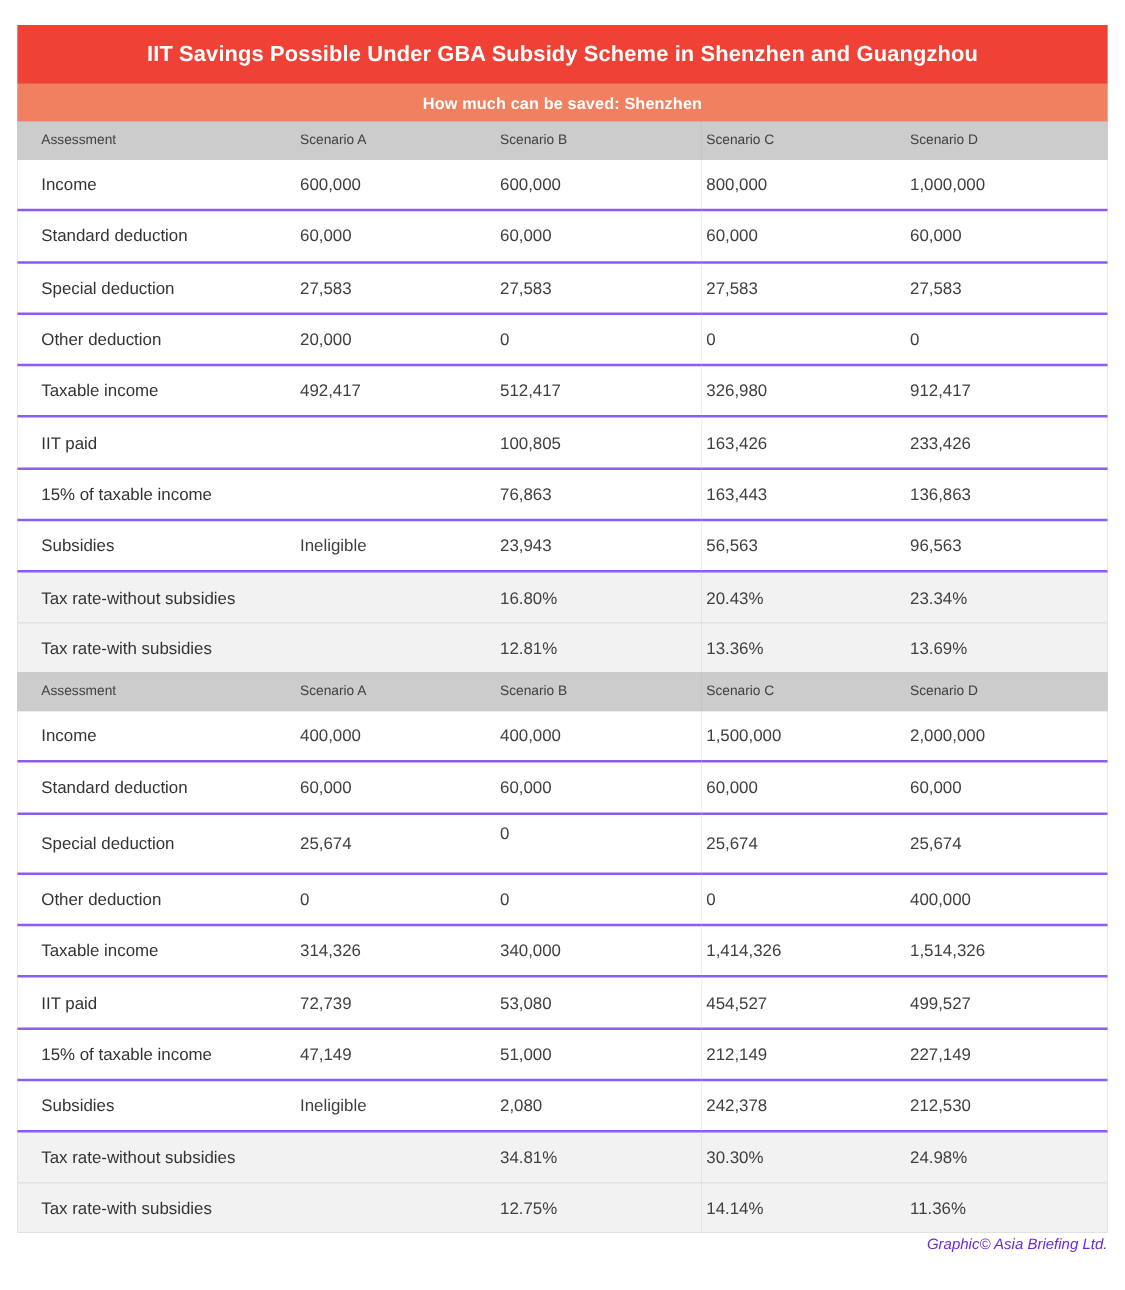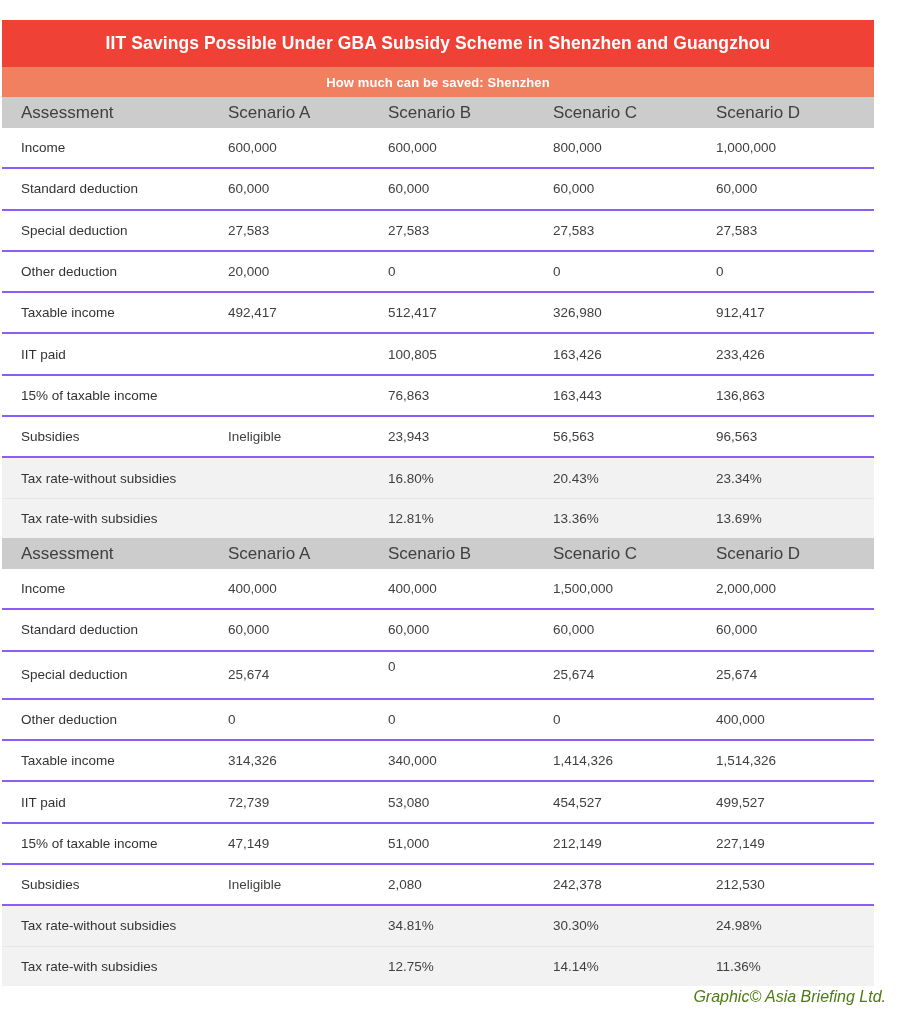--- a/index.html
+++ b/index.html
@@ -11,21 +11,21 @@
     width: 900px;
     height: 1032px;
     font-family: "Liberation Sans", sans-serif;
     -webkit-font-smoothing: antialiased;
     position: relative;
     overflow: hidden;
   }
 
   .graphic {
     position: absolute;
-    left: 2px;
+    left: 14px;
     top: 20px;
     width: 872px;
     background: #a3a3a3;
   }
 
   
   .watermark {
     position: absolute;
     left: 0;
     top: 0;
@@ -101,21 +101,21 @@
     vertical-align: middle;
     font-weight: normal;
   }
 
   thead.col-head tr {
     background: #cccccc;
     height: 31px;
   }
   thead.col-head th {
     color: #404040;
-    font-size: 17px;
+    font-size: 11px;
     height: 31px;
     line-height: 31px;
   }
   thead.col-head th.lbl { padding-left: 19px; }
   thead.col-head th.val { padding-left: 4px; }
 
   tbody.body-rows tr {
     height: 39.3px;
     background: #ffffff;
     border-bottom: 2px solid #8b5cf6;
@@ -145,23 +145,23 @@
     padding-top: 7px;
   }
 
   
   .credit {
     position: absolute;
     left: 14px;
     top: 988px;
     width: 872px;
     text-align: right;
-    font-size: 16px;
+    font-size: 12px;
     font-style: italic;
-    color: #4d7c0f;
+    color: #6d28d9;
     font-family: "Liberation Sans", sans-serif;
   }
 </style>
 </head>
 <body>
 
 <div class="graphic">
 
   <div class="watermark">
     <svg width="420" height="420" viewBox="0 0 420 420" aria-hidden="true">

